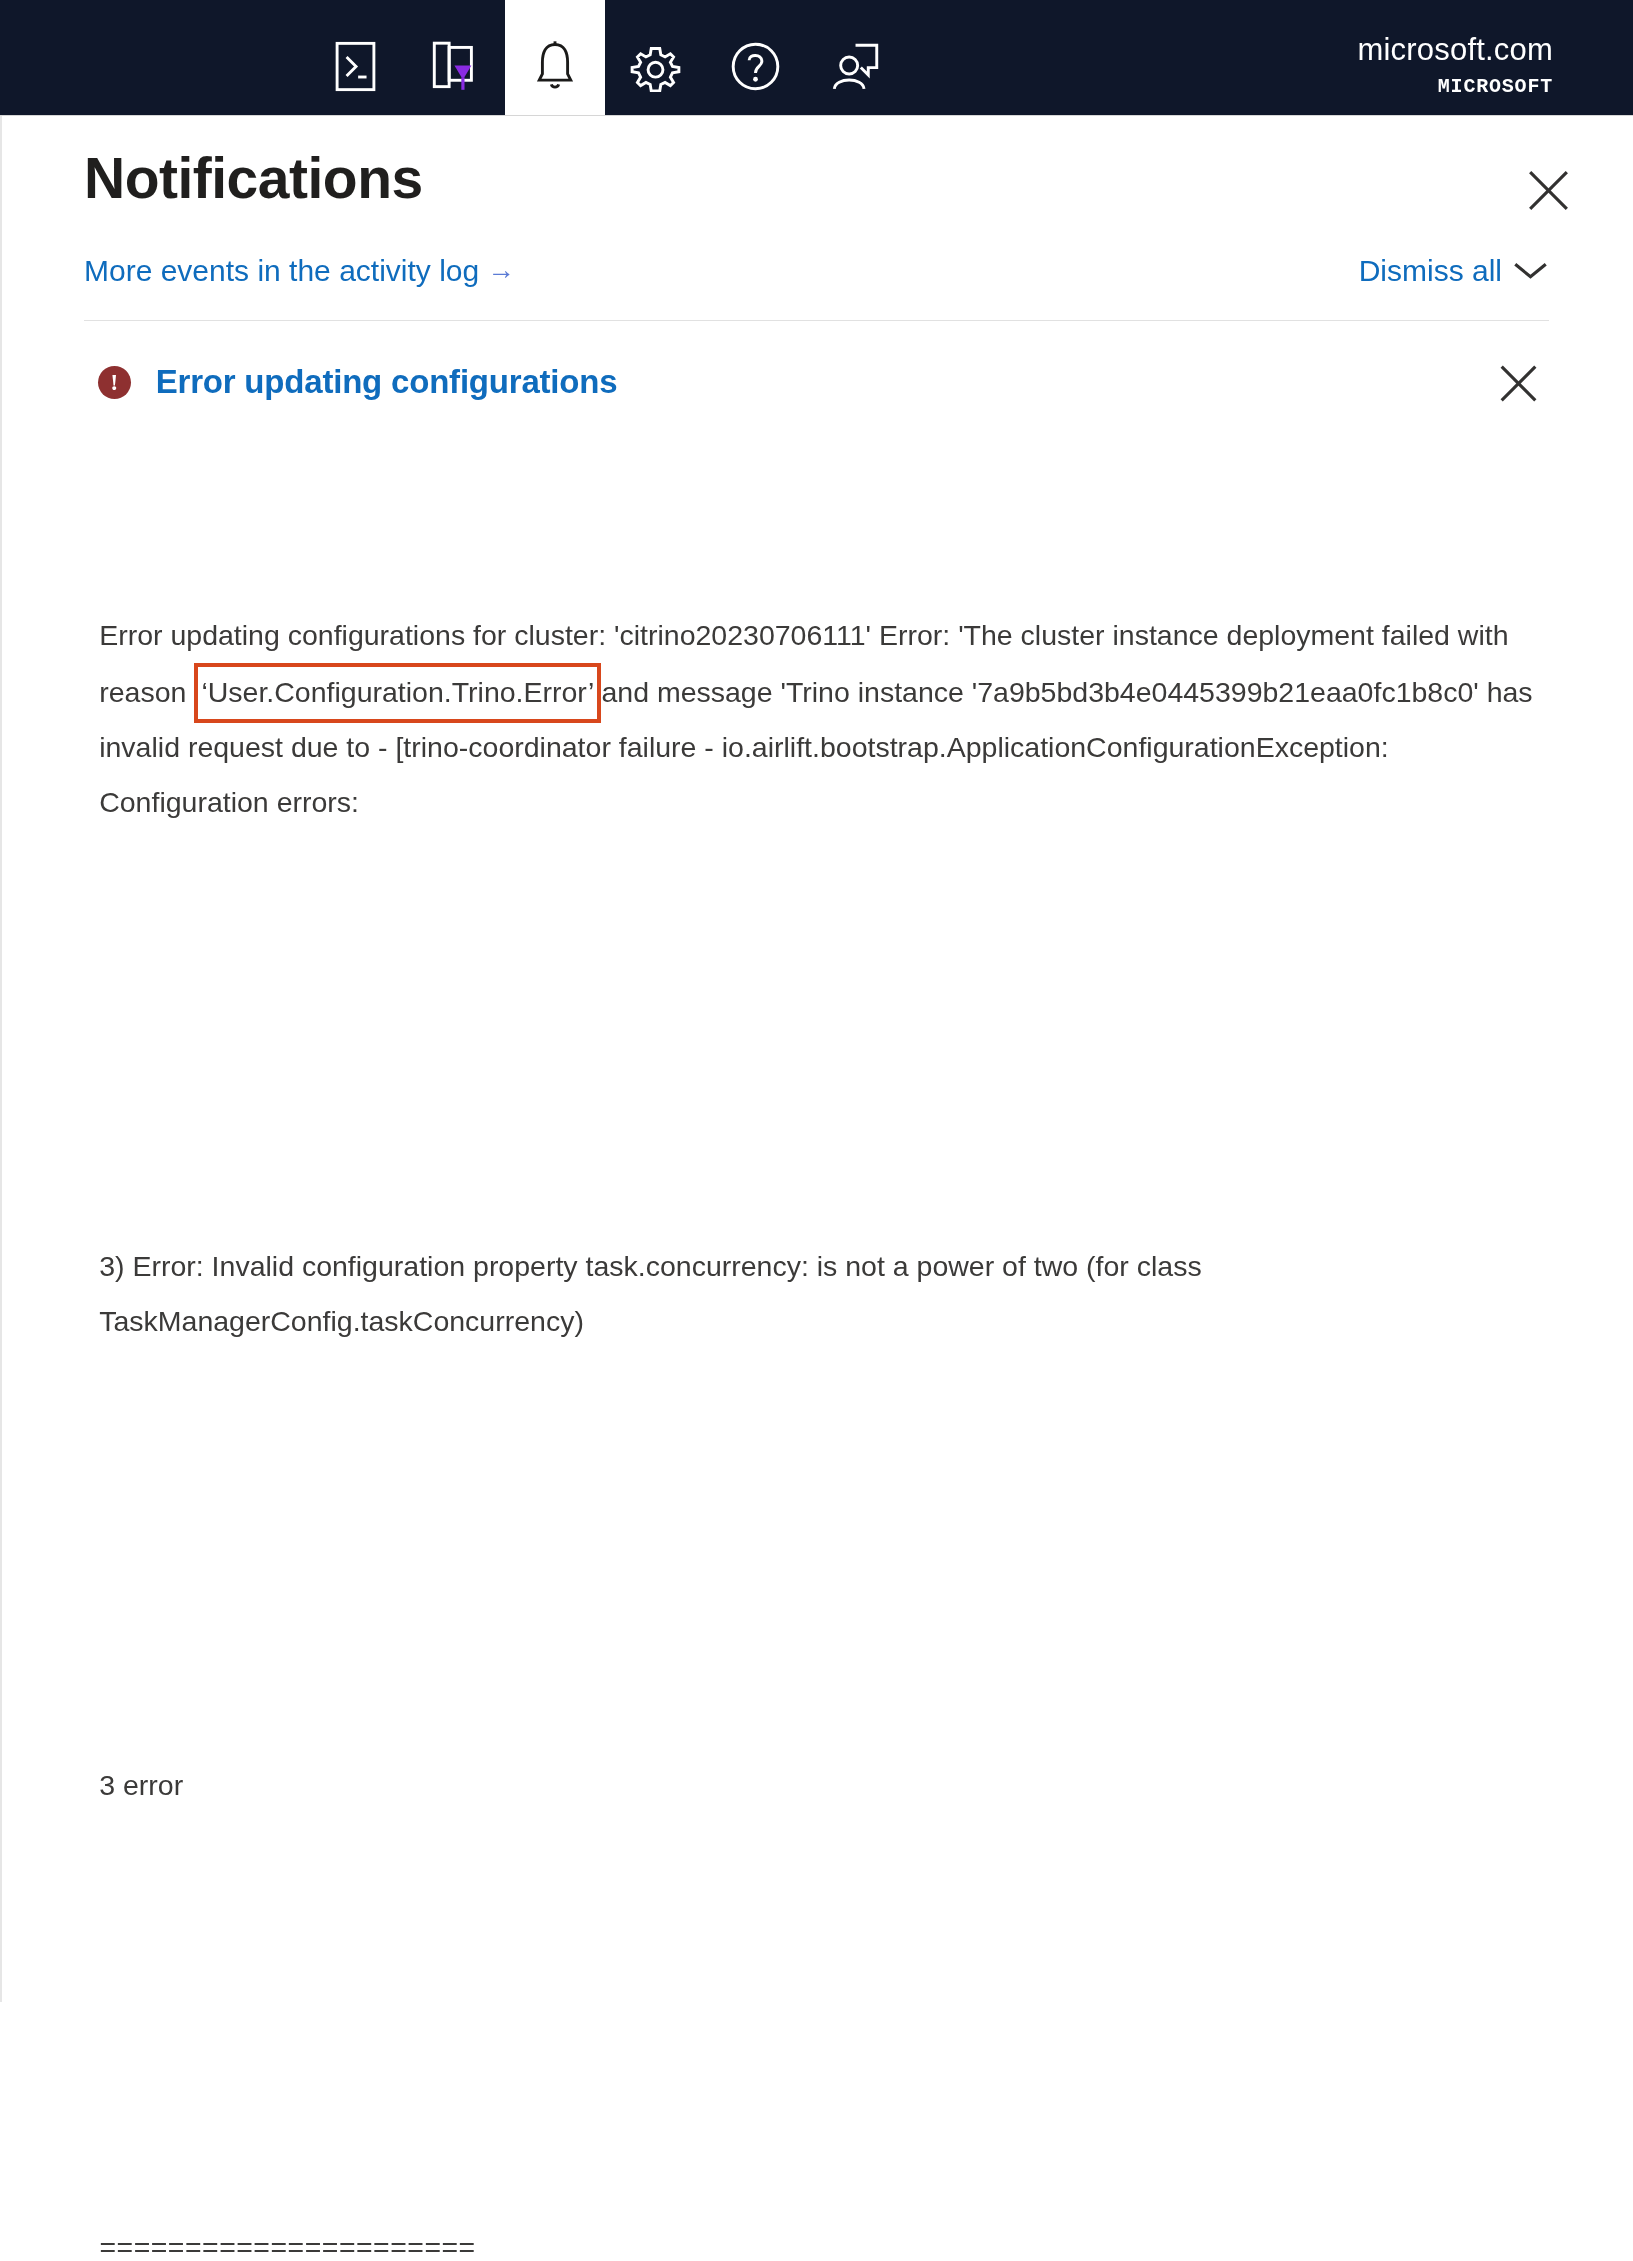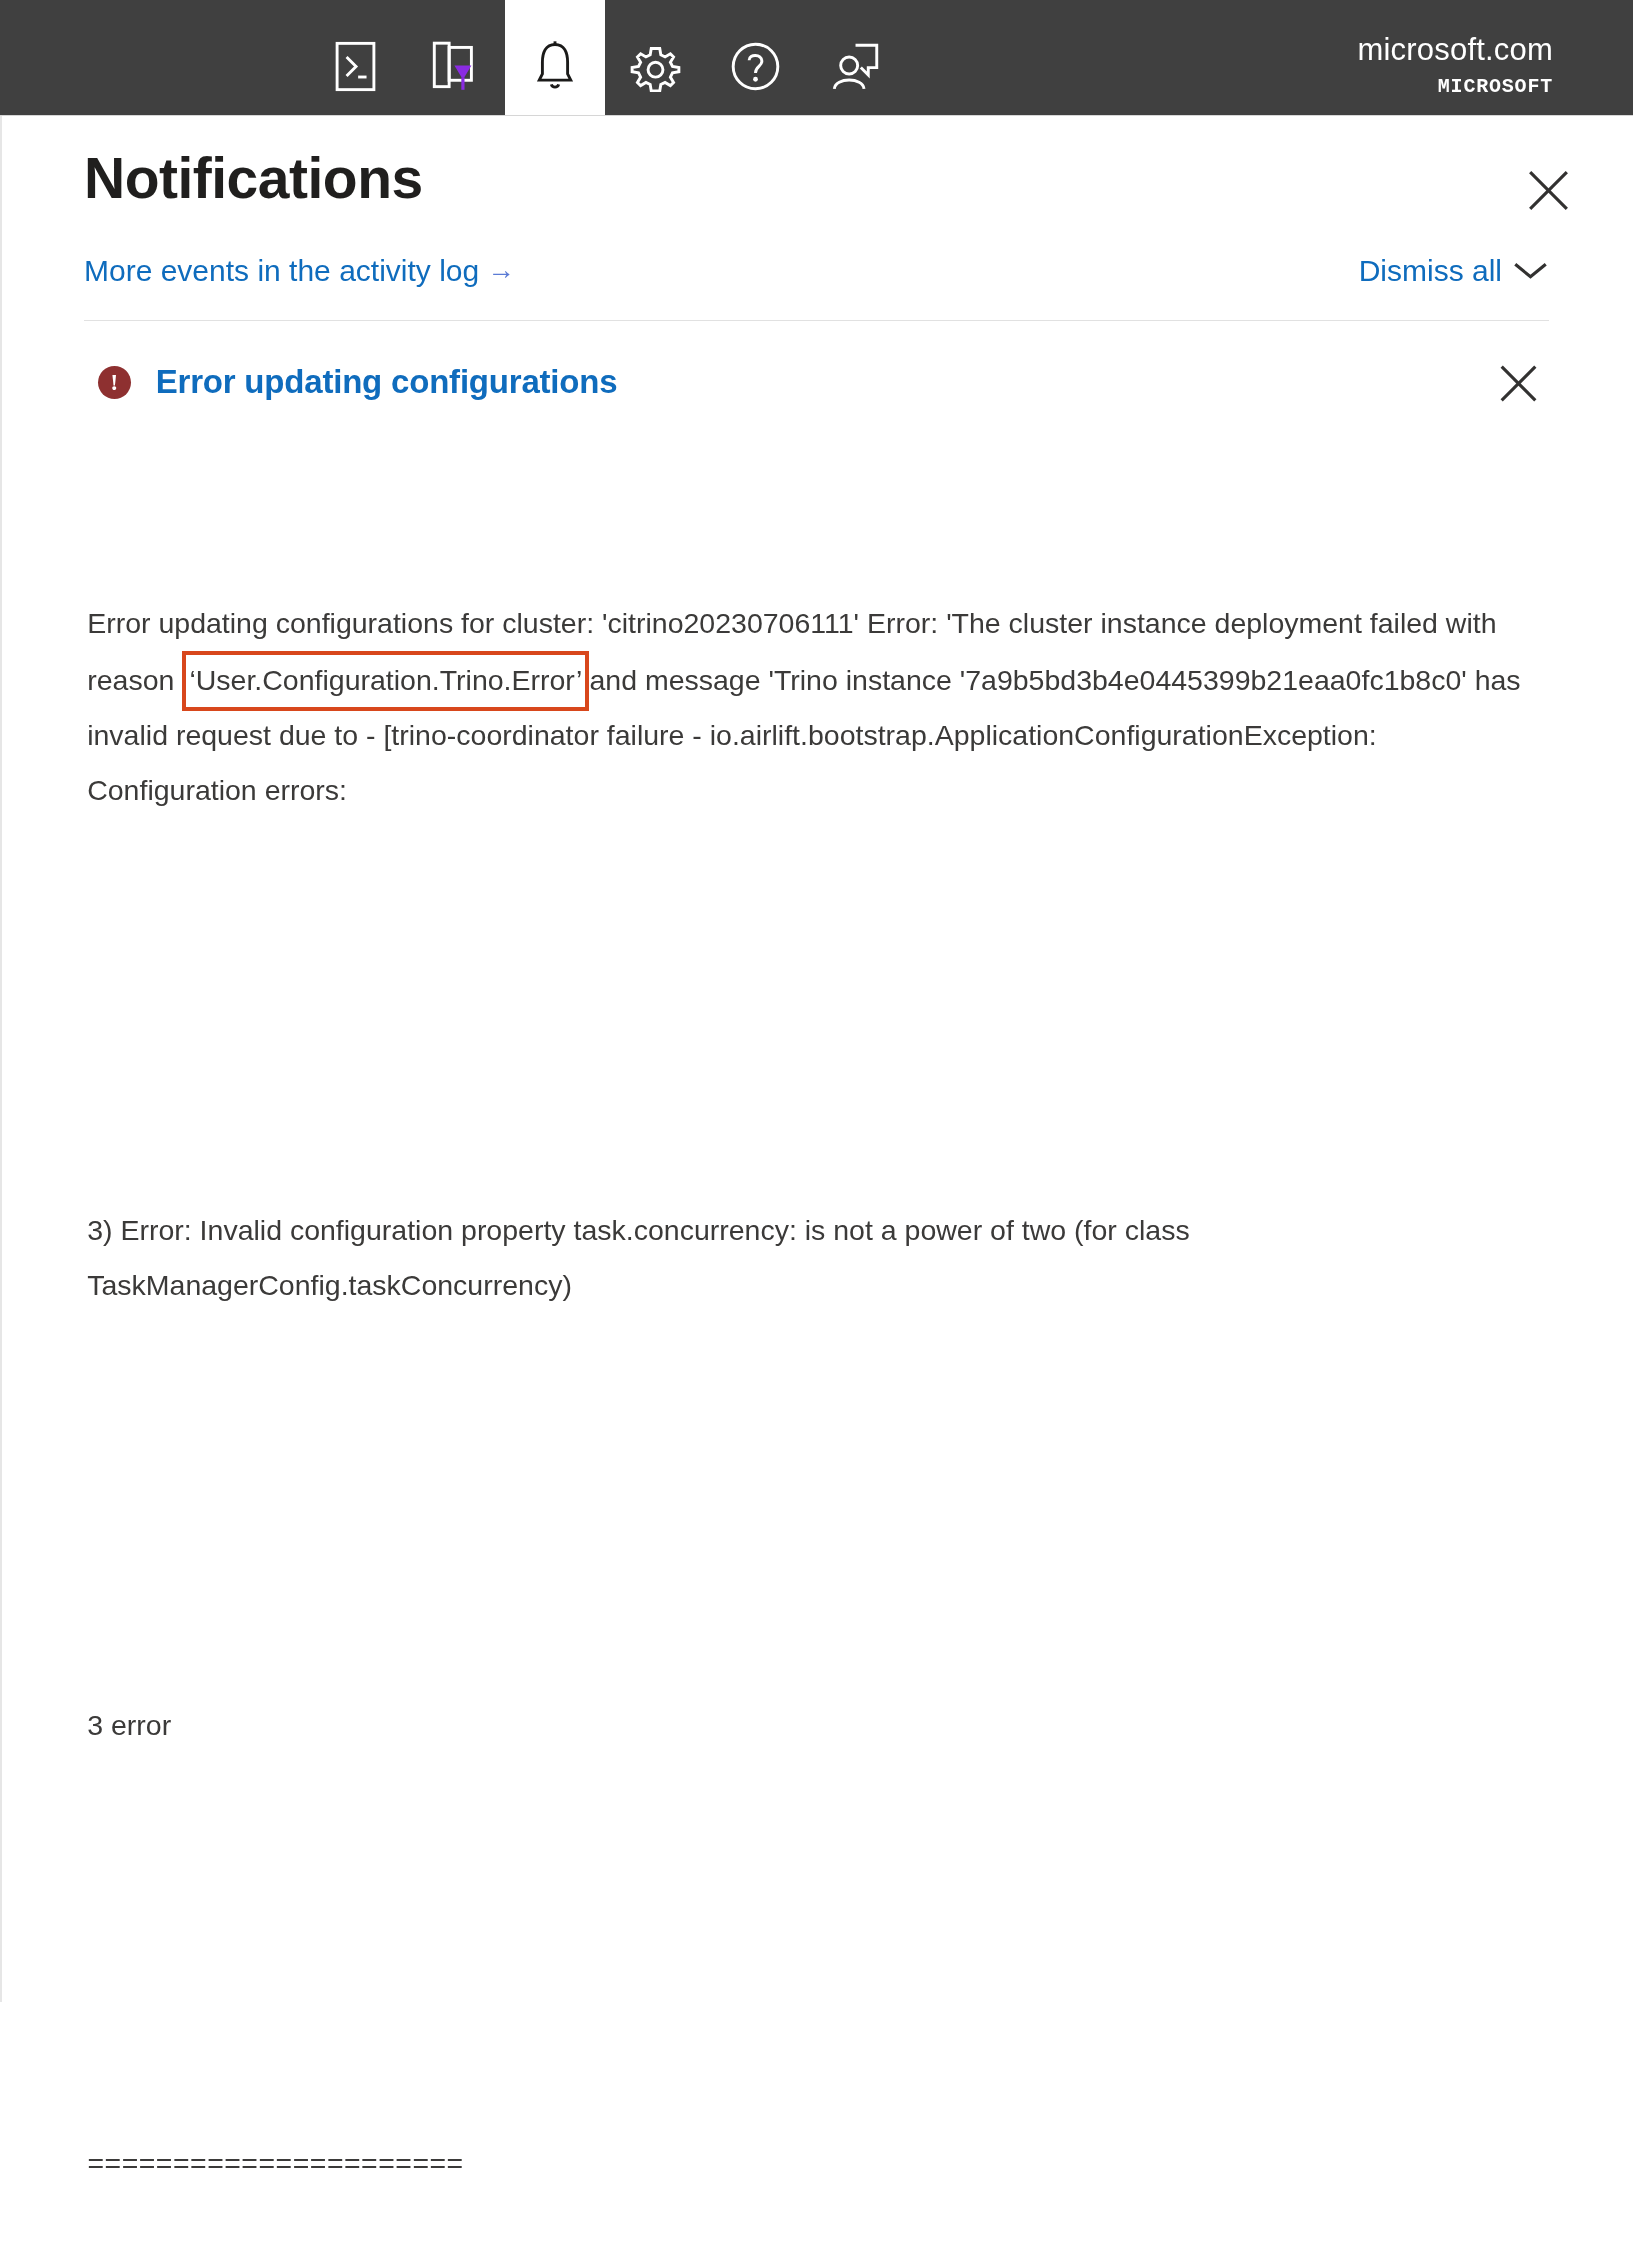--- a/index.html
+++ b/index.html
@@ -16,21 +16,21 @@
     overflow: hidden;
     position: relative;
   }
 
   
   .topbar {
     position: absolute;
     top: 0; left: 0;
     width: 1633px;
     height: 132px;
-    background: #404040;
+    background: #0f172a;
     display: flex;
     align-items: stretch;
   }
   .topbar-spacer-left { width: 305px; flex: 0 0 305px; }
   .topbar-icons {
     display: flex;
     align-items: stretch;
   }
   .tb-icon {
     width: 100px;
@@ -192,21 +192,21 @@
 
   .notif-body {
     margin-top: 20px;
     padding-left: 3.2px;
     font-size: 28.5px;
     line-height: 55px;
     color: #3b3a39;
     white-space: pre-wrap;
     word-break: break-word;
   }
-  .notif-body p { margin: 0; }
+  .notif-body p { margin: 12px; }
   .blank-line { height: 55px; }
 
   .highlight-box {
     display: inline-block;
     border: 4.8px solid #d8471c;
     padding: 9.5px 3.2px 11.6px 3.2px;
     margin: 0 0 -7.4px 0;
     line-height: 31px;
     position: relative;
     z-index: 2;

